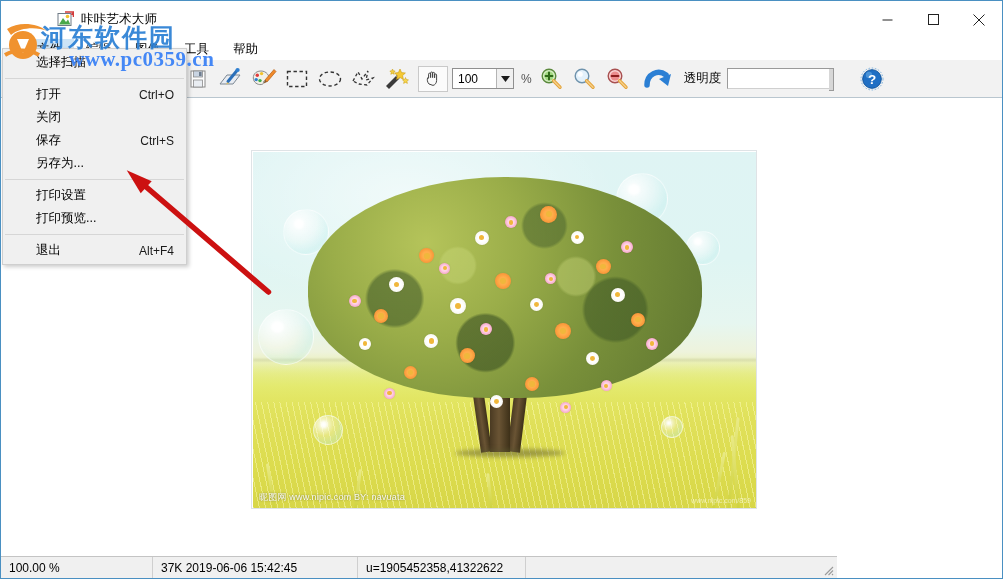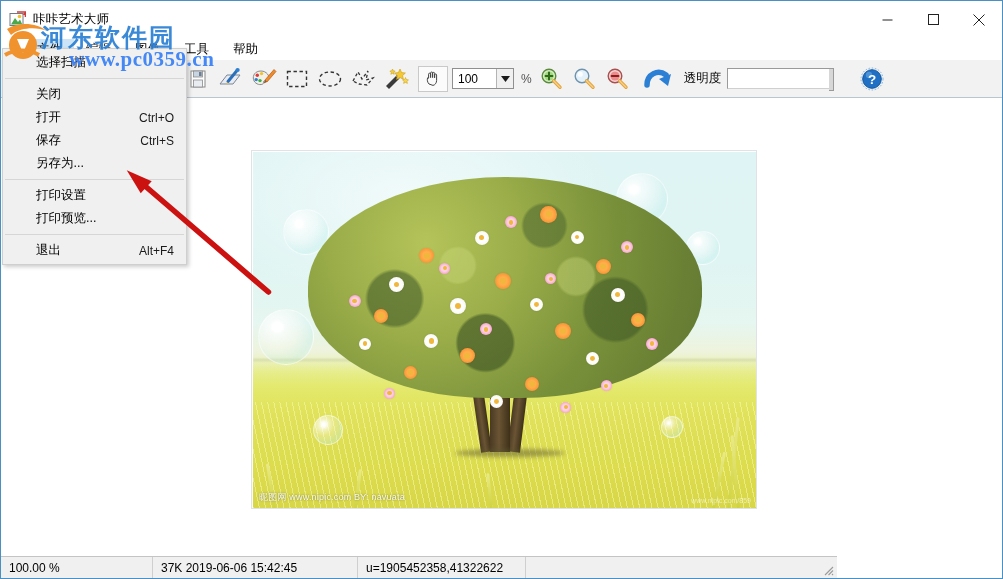--- a/index.html
+++ b/index.html
@@ -17,21 +17,21 @@
     background: #ffffff;
     border: 1px solid #4a90c2;
     overflow: hidden;
   }
 
   
   #titlebar {
     position: absolute; left: 0; top: 0;
     width: 1001px; height: 37px;
     background: #ffffff;
-    display: flex; align-items: center;
+    display: flex; align-items: center; padding-left: 48px;
   }
   #app-icon {
     width: 17px; height: 17px;
     margin-left: 8px; margin-right: 7px;
     position: relative; flex: none;
   }
   #title-text {
     font-size: 12.5px; color: #000000;
     white-space: nowrap;
     letter-spacing: 0.2px;
@@ -598,26 +598,26 @@
   </div>
 
   <div id="file-menu">
     <div class="mi">
       <span class="mi-label">选择扫描</span>
       <span class="mi-accel"></span>
     </div>
     <div class="mi-sep"></div>
 
     <div class="mi">
+      <span class="mi-label">打开</span>
+      <span class="mi-accel">Ctrl+O</span>
+    </div>
+    <div class="mi">
       <span class="mi-label">关闭</span>
       <span class="mi-accel"></span>
-    </div>
-    <div class="mi">
-      <span class="mi-label">打开</span>
-      <span class="mi-accel">Ctrl+O</span>
     </div>
     <div class="mi">
       <span class="mi-label">保存</span>
       <span class="mi-accel">Ctrl+S</span>
     </div>
     <div class="mi">
       <span class="mi-label">另存为...</span>
       <span class="mi-accel"></span>
     </div>
     <div class="mi-sep"></div>

